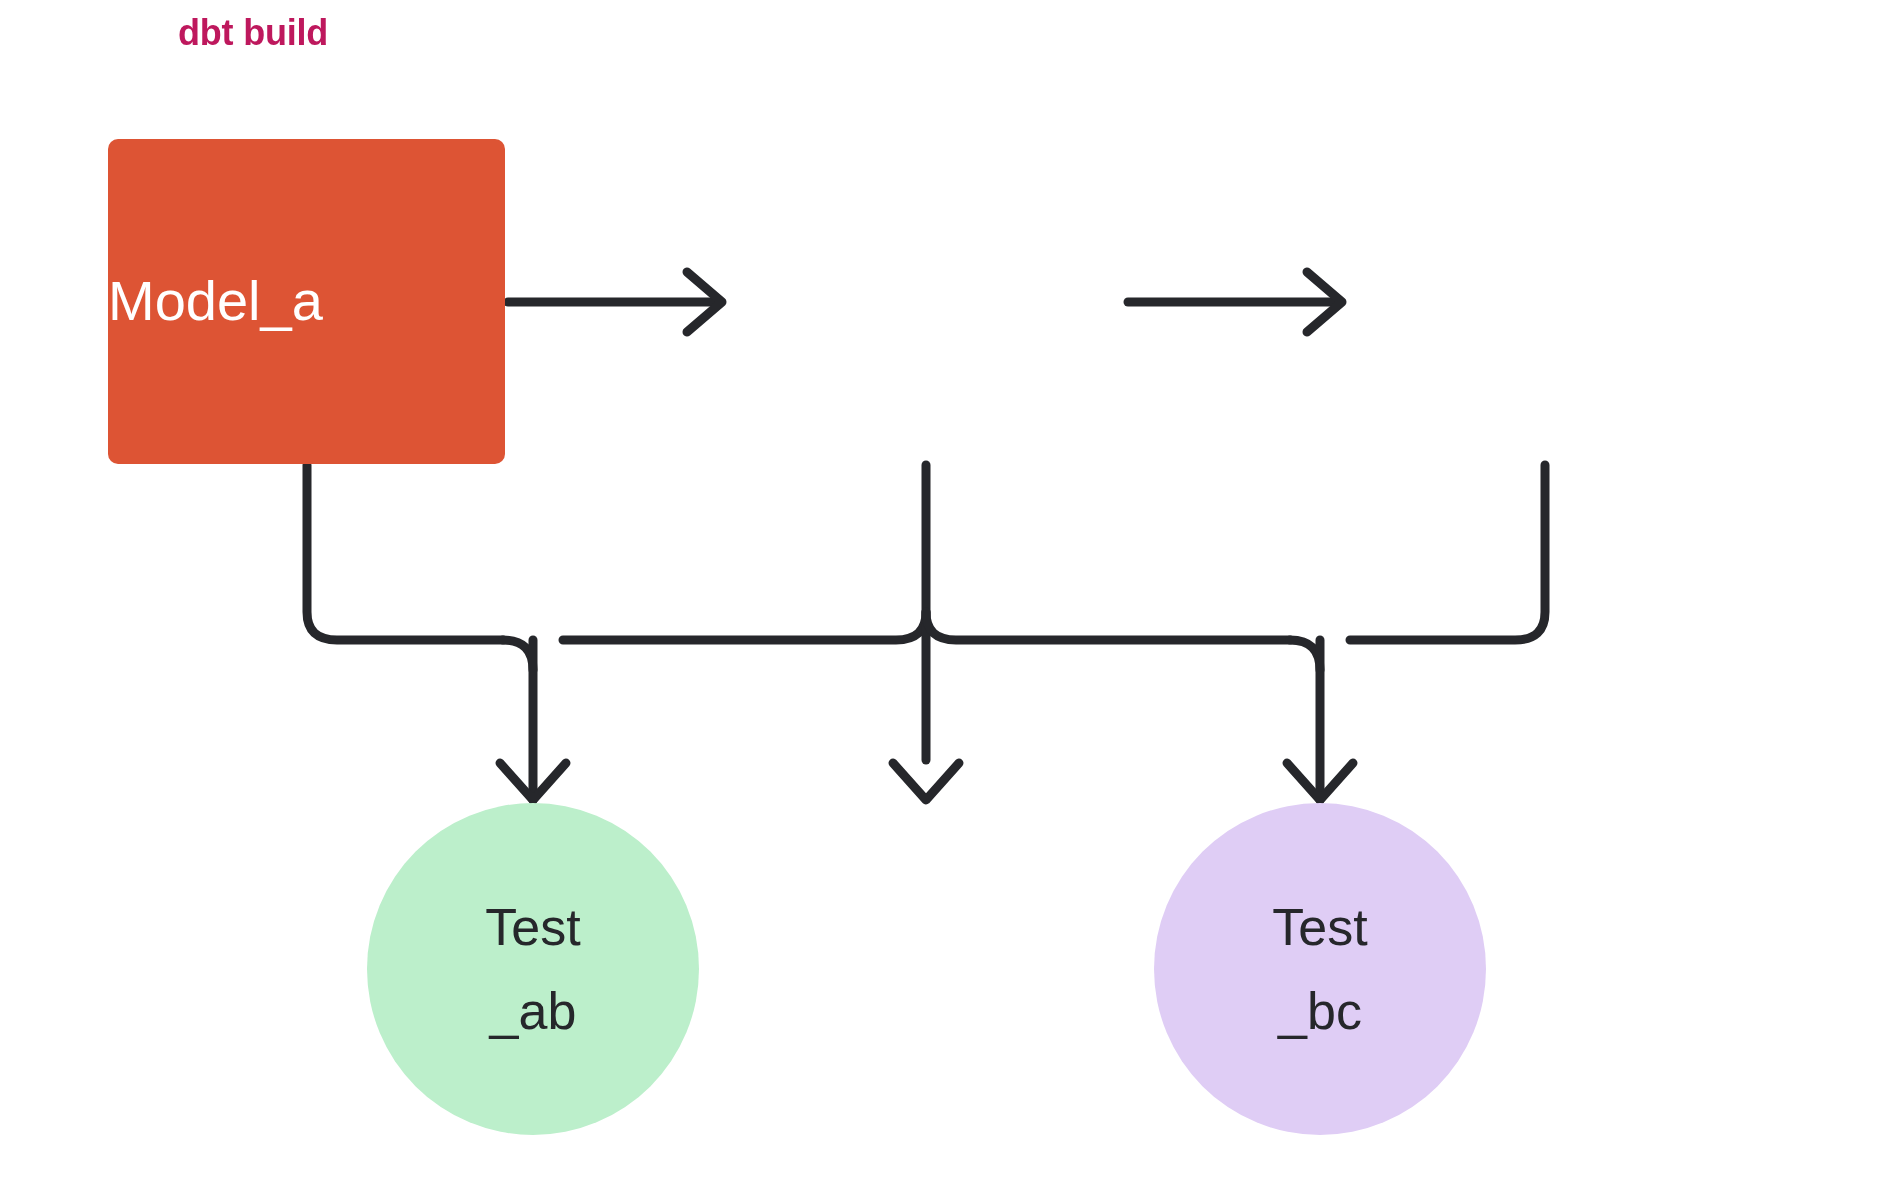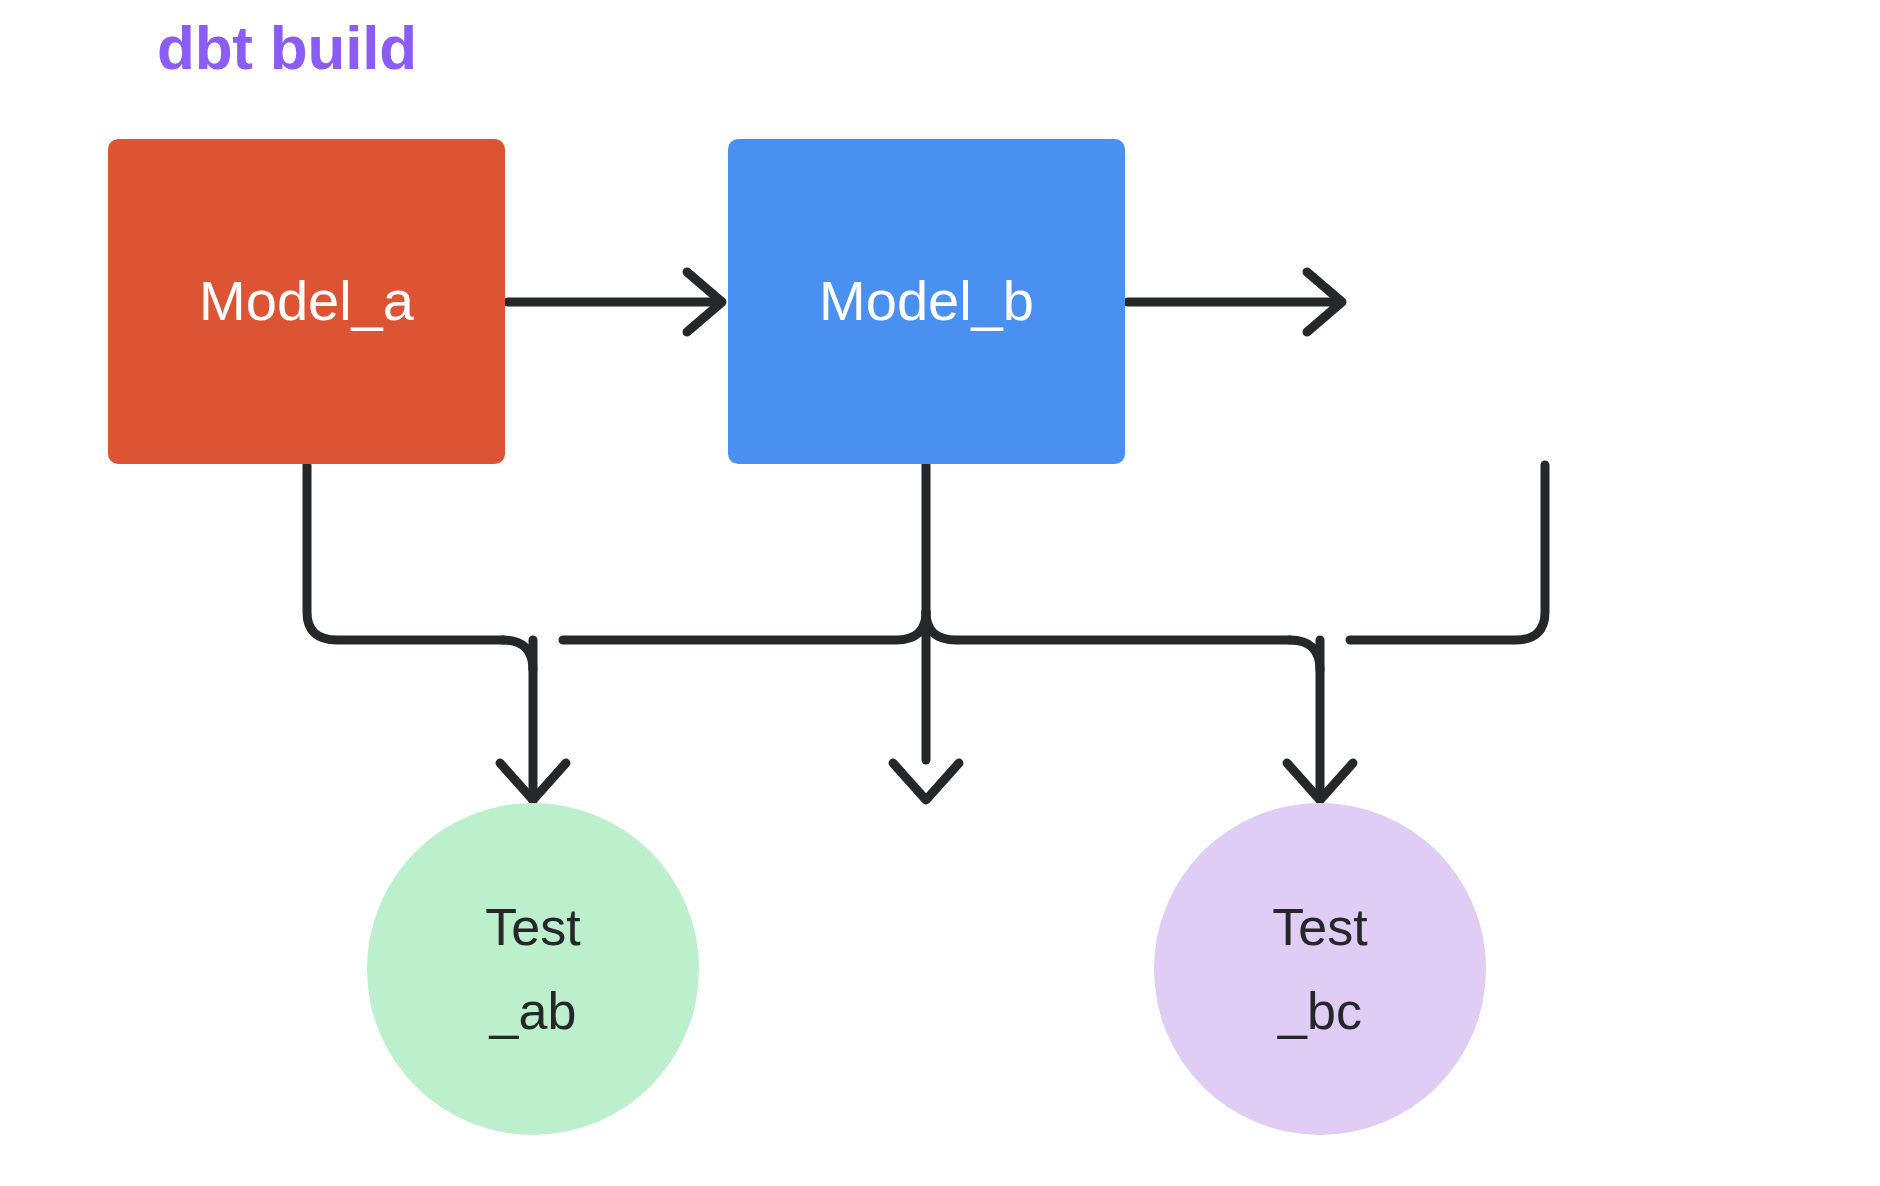--- a/index.html
+++ b/index.html
@@ -17,36 +17,36 @@
   }
   #edges {
     position: absolute;
     left: 0; top: 0;
     width: 1880px;
     height: 1186px;
     pointer-events: none;
   }
   .diagram-title {
     position: absolute;
-    left: 157px;
+    left: 178px;
     top: 12px;
-    font-size: 62px;
+    font-size: 36px;
     font-weight: 700;
-    color: #8b5cf6;
+    color: #be185d;
     letter-spacing: -0.2px;
     white-space: nowrap;
   }
   .model-node {
     position: absolute;
     width: 397px;
     height: 325px;
     border-radius: 10px;
     display: flex;
     align-items: center;
-    justify-content: center;
+    justify-content: flex-start;
   }
   .model-label {
     font-size: 56px;
     color: #ffffff;
     line-height: 1.05;
     text-align: center;
     white-space: nowrap;
   }
   #node-model-a { left: 108px; top: 139px; background: #dd5434; }
   #node-model-b { left: 728px; top: 139px; background: #4a90f0; }
@@ -108,23 +108,20 @@
       <path d="M 500 763 L 533 800 L 566 763"></path>
       <path d="M 893 763 L 926 800 L 959 763"></path>
       <path d="M 1287 763 L 1320 800 L 1353 763"></path>
     </g>
   </svg>
 
   <div class="model-node" id="node-model-a">
     <span class="model-label">Model_a</span>
   </div>
 
-  <div class="model-node" id="node-model-b">
-    <span class="model-label">Model_b</span>
-  </div>
 
 
   <div class="test-node" id="node-test-ab">
     <span class="test-label">Test
 _ab</span>
   </div>
 
 
   <div class="test-node" id="node-test-bc">
     <span class="test-label">Test

